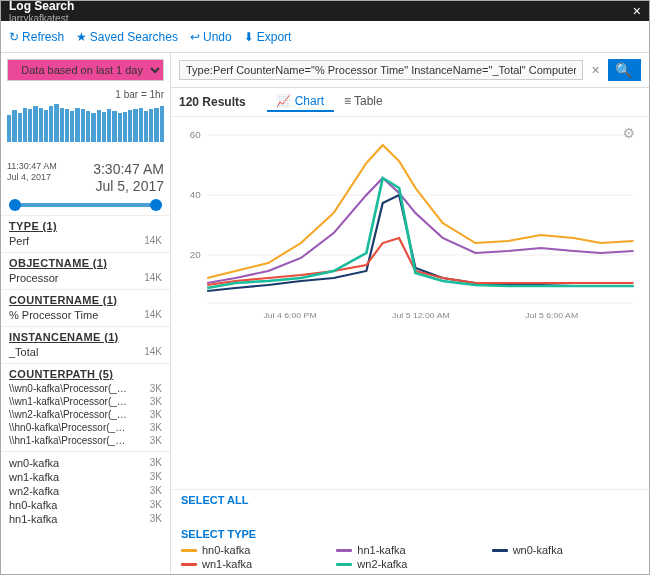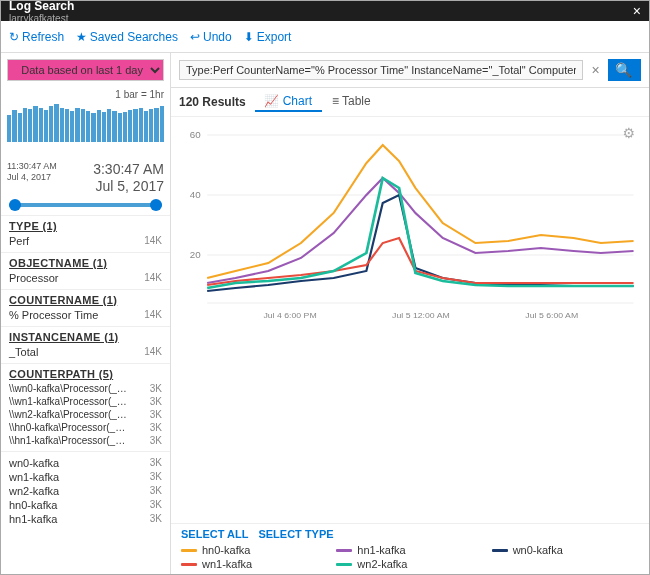--- a/index.html
+++ b/index.html
@@ -29,30 +29,30 @@
     .slider-thumb.right { right: 0; }
     .facet-section { border-top: 1px solid #eee; padding: 4px 8px; }
     .facet-header { font-size: 11px; font-weight: 700; color: #333; text-transform: uppercase; margin-bottom: 2px; letter-spacing: 0.03em; text-decoration: underline; }
     .facet-item { display: flex; justify-content: space-between; align-items: center; padding: 1px 0; font-size: 11px; color: #333; cursor: pointer; }
     .facet-count { color: #888; font-size: 10px; }
     .right-panel { flex: 1; display: flex; flex-direction: column; overflow: hidden; background: #fff; }
     .search-bar { display: flex; align-items: center; padding: 6px 8px; border-bottom: 1px solid #ddd; gap: 4px; }
     .search-input { flex: 1; font-size: 11px; padding: 3px 6px; border: 1px solid #ccc; color: #333; background: #f9f9f9; }
     .search-clear { color: #888; cursor: pointer; font-size: 14px; background: none; border: none; padding: 0 4px; }
     .search-go { background: #0078d7; color: #fff; border: none; padding: 3px 8px; cursor: pointer; font-size: 14px; }
-    .results-header { padding: 4px 8px; display: flex; align-items: center; gap: 9px; border-bottom: 1px solid #eee; }
+    .results-header { padding: 4px 8px; display: flex; align-items: center; gap: 21px; border-bottom: 1px solid #eee; }
     .results-count { font-size: 12px; font-weight: 600; color: #333; }
     .view-tabs { display: flex; gap: 0; }
     .view-tab { font-size: 12px; padding: 2px 10px; cursor: pointer; color: #555; border-bottom: 2px solid transparent; display: flex; align-items: center; gap: 3px; }
     .view-tab.active { color: #0078d7; border-bottom: 2px solid #0078d7; }
     .chart-area { flex: 1; padding: 6px 10px; overflow: hidden; position: relative; }
     .chart-settings { position: absolute; top: 8px; right: 14px; color: #aaa; font-size: 14px; cursor: pointer; }
     .chart-svg-container { width: 100%; height: 200px; }
     .legend-area { padding: 4px 10px 4px 10px; border-top: 1px solid #eee; }
-    .legend-actions { display: flex; gap: 10px; margin-bottom: 4px; }
+    .legend-actions { display: flex; gap: 22px; margin-bottom: 4px; flex-direction: column; }
     .legend-action { font-size: 11px; color: #0078d7; cursor: pointer; font-weight: 600; }
     .legend-grid { display: grid; grid-template-columns: 1fr 1fr 1fr; gap: 2px 8px; }
     .legend-item { display: flex; align-items: center; gap: 5px; font-size: 11px; color: #333; }
     .legend-dot { width: 16px; height: 3px; border-radius: 1px; flex-shrink: 0; }
   </style>
 </head>
 <body>
 
 <div class="window">
 

